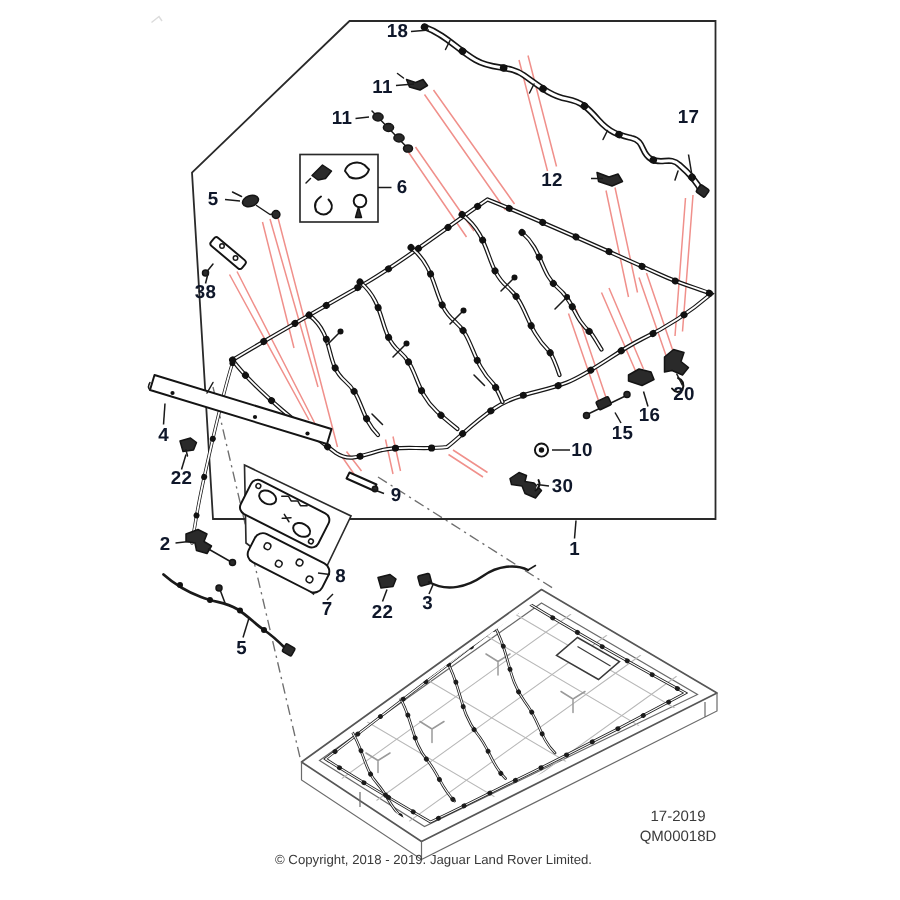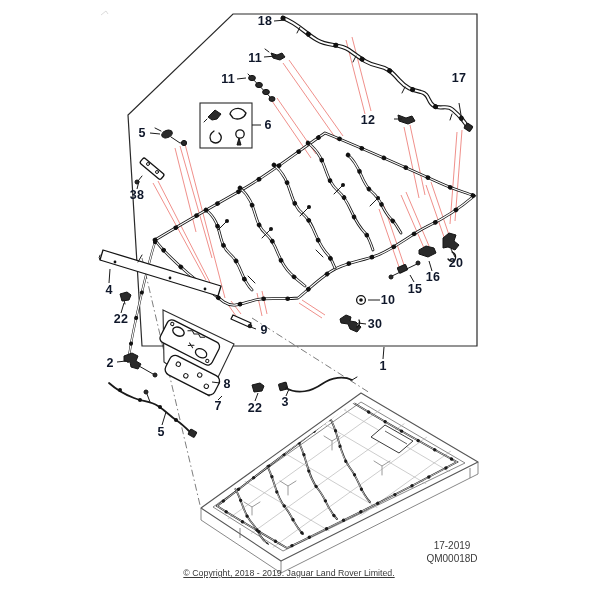--- a/index.html
+++ b/index.html
@@ -2,21 +2,21 @@
 <html><head>
 <meta charset="utf-8">
 <style>
   html,body{margin:0;padding:0;background:#fff;}
   .stage{position:relative;width:600px;height:600px;background:#fff;overflow:hidden;
          font-family:"Liberation Sans",sans-serif;}
   .art{position:absolute;left:0;top:0;}
   .callout{position:absolute;transform:translate(-50%,-50%);color:#0f172a;
            font-weight:bold;font-size:12.5px;line-height:1;letter-spacing:.2px;cursor:pointer;}
   .code{position:absolute;transform:translate(-50%,-50%);color:#3a3a3a;font-size:10px;white-space:nowrap;}
-  .copyright{position:absolute;transform:translate(-50%,-50%);color:#3a3a3a;font-size:8.8px;white-space:nowrap;text-decoration:underline;}
+  .copyright{position:absolute;transform:translate(-50%,-50%);color:#3a3a3a;font-size:8.8px;white-space:nowrap;}
   
   .ink{stroke:#1a1a1a;fill:none;stroke-linecap:round;stroke-linejoin:round;}
   .dk{stroke:#161616;fill:none;stroke-width:2.8;stroke-linecap:round;}
   .wt{stroke:#ffffff;fill:none;stroke-width:1.2;stroke-linecap:round;}
   .blobs{stroke:#111;fill:none;stroke-width:4.6;stroke-linecap:round;stroke-dasharray:0.1 24;}
   .tdk{stroke:#222;fill:none;stroke-width:1.8;stroke-linecap:round;}
   .twt{stroke:#fff;fill:none;stroke-width:.7;stroke-linecap:round;}
   .tblob{stroke:#1c1c1c;fill:none;stroke-width:3.2;stroke-linecap:round;stroke-dasharray:0.1 19;}
   .red{stroke:#f0908b;stroke-width:1;fill:none;}
   .ldr{stroke:#1a1a1a;stroke-width:1;fill:none;}

